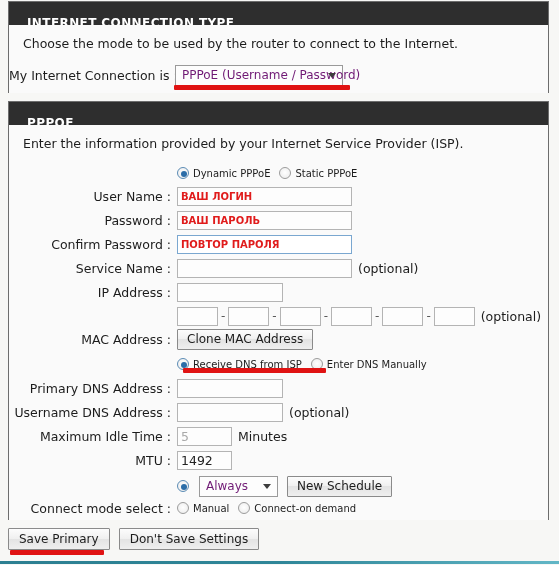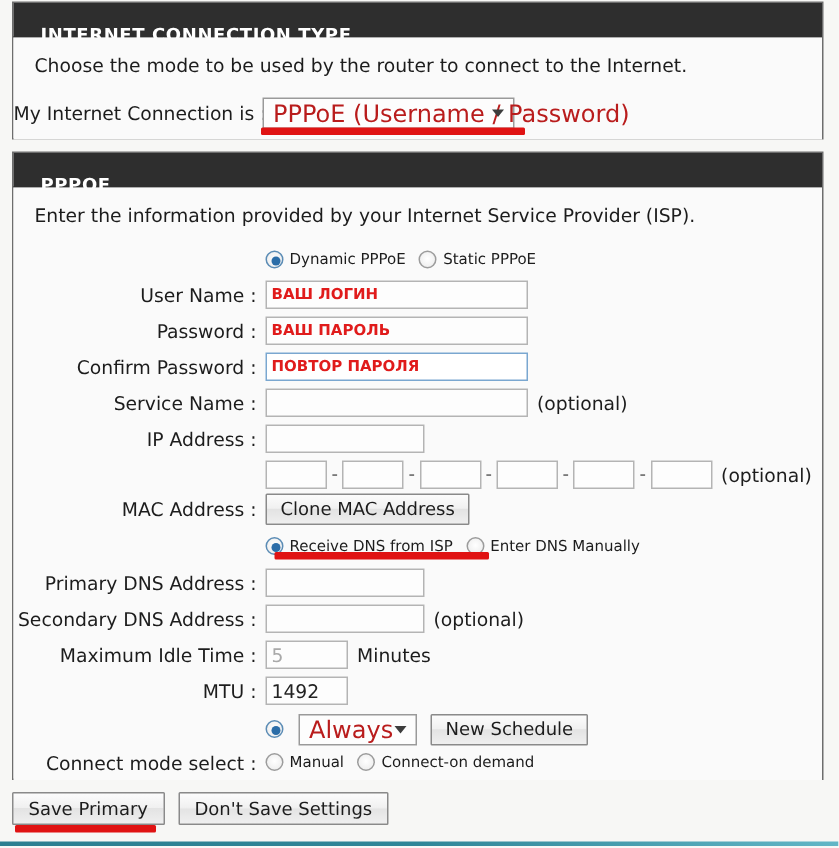--- a/index.html
+++ b/index.html
@@ -126,22 +126,22 @@
 
   
   .sel {
     position: relative;
     display: inline-flex;
     align-items: center;
     border: 1px solid #9a9a9a;
     background: #fdfdfd;
     height: 21px;
     padding: 0 22px 0 6px;
-    font-size: 16px;
-    color: #b91c1c;
+    font-size: 12px;
+    color: #701a75;
     cursor: pointer;
     white-space: nowrap;
   }
   .sel .caret {
     position: absolute;
     right: 6px; top: 50%;
     margin-top: -2px;
     width: 0; height: 0;
     border-left: 4px solid transparent;
     border-right: 4px solid transparent;
@@ -328,21 +328,21 @@
       </div>
 
       <div class="row" style="top:251px;">
         <div class="lbl">Primary DNS Address :</div>
         <div class="fieldzone">
           <input class="tb w-med" type="text" value="" style="">
         </div>
       </div>
 
       <div class="row" style="top:275px;">
-        <div class="lbl">Secondary DNS Address :</div>
+        <div class="lbl">Username DNS Address :</div>
         <div class="fieldzone">
           <input class="tb w-med" type="text" value="" style="">
           <span class="opt">(optional)</span>
         </div>
       </div>
 
       <div class="row" style="top:299px;">
         <div class="lbl">Maximum Idle Time :</div>
         <div class="fieldzone">
           <input class="tb w-small ph" type="text" value="5" style="">

